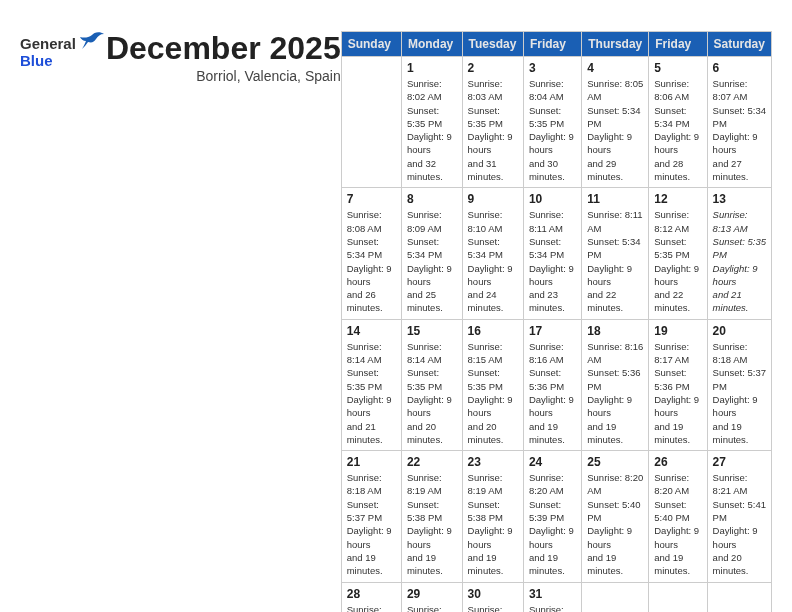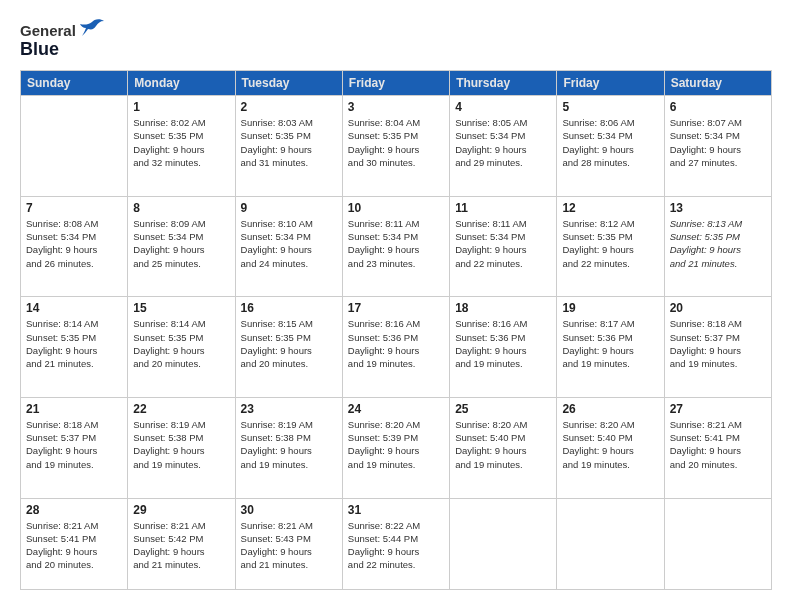--- a/index.html
+++ b/index.html
@@ -6,23 +6,23 @@
     body {
       font-family: Arial, sans-serif;
       background: #fff;
       width: 792px;
       height: 612px;
       overflow: hidden;
     }
     .page {
       width: 792px;
       height: 600px;
-      padding: 18px 20px 10px 20px;
+      padding: 31px 20px 10px 20px;
       display: flex;
-      flex-direction: column;
+      flex-direction: row;
     }
     .header {
       display: flex;
       justify-content: space-between;
       align-items: flex-start;
       margin-bottom: 10px;
     }
     .logo {
       display: flex;
       align-items: center;
@@ -87,22 +87,26 @@
     <div class="logo">
       <div style="display:flex;flex-direction:column;align-items:flex-start;">
         <div style="display:flex;align-items:center;gap:2px;">
           <span style="font-size:15px;font-weight:bold;color:#333;">General</span>
           <span style="color:#1a5fb4;font-size:20px;line-height:1;">
             <svg width="28" height="22" viewBox="0 0 28 22" fill="none" xmlns="http://www.w3.org/2000/svg">
               <path d="M14 4 C16 1, 22 0, 26 3 C22 3, 20 5, 18 8 C16 11, 14 12, 10 11 C8 14, 6 16, 4 18 C6 15, 7 12, 8 10 C5 10, 3 8, 2 6 C6 7, 10 7, 14 4Z" fill="#1a5fb4"></path>
             </svg>
           </span>
         </div>
-        <span style="font-size:18px;font-weight:bold;color:#0f172a;margin-top:-4px;">Blue</span>
+        <span style="font-size:15px;font-weight:bold;color:#1d4ed8;margin-top:-4px;">Blue</span>
       </div>
+    </div>
+    <div class="title-block">
+      <div class="month-year">December 2025</div>
+      <div class="location">Borriol, Valencia, Spain</div>
     </div>
   </div>
 
   <table class="calendar">
     <thead>
       <tr>
         <th>Sunday</th>
         <th>Monday</th>
         <th>Tuesday</th>
         <th>Friday</th>

